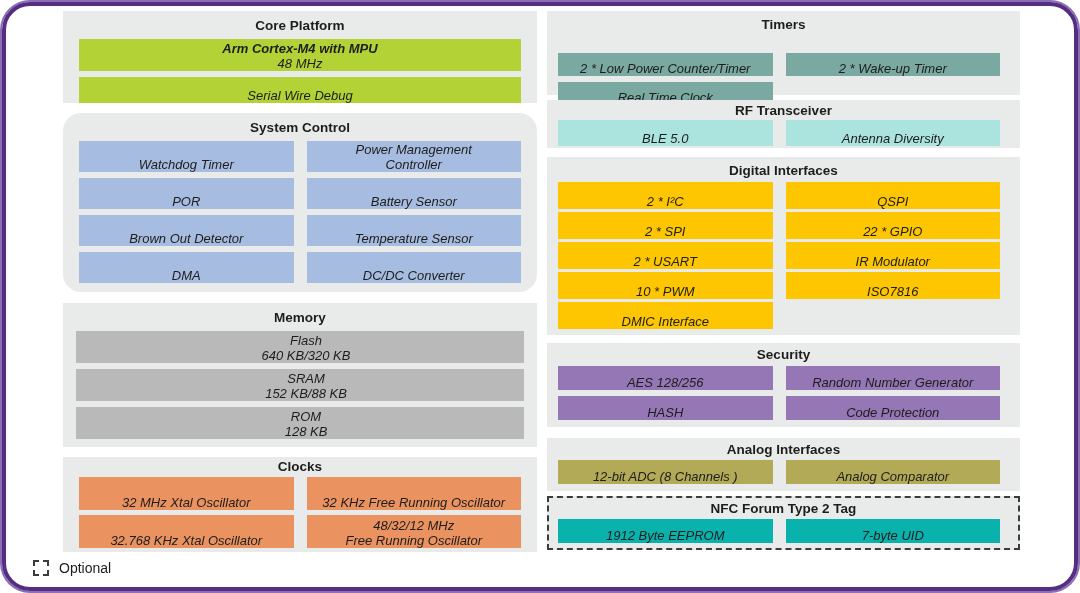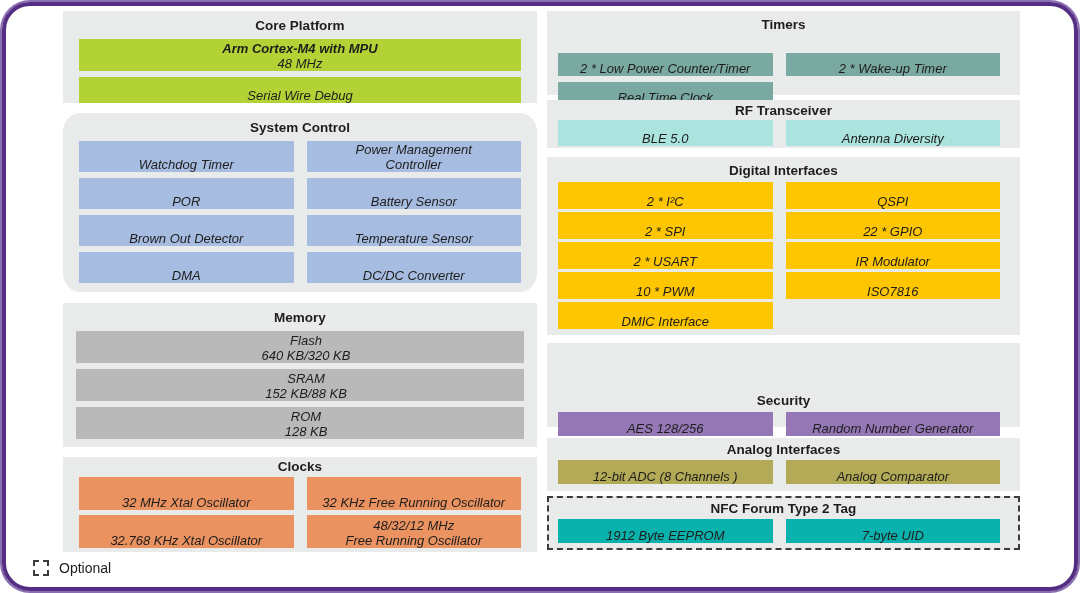--- a/index.html
+++ b/index.html
@@ -45,21 +45,21 @@
   #rf .body{display:grid;grid-template-columns:1fr 1fr;column-gap:13px;grid-auto-rows:26px;padding:0 20px 0 11px;}
   #rf .blk{background:var(--rf_cyan);}
 
   #digital{left:547px;top:157px;width:473px;height:178px;}
   #digital .t{padding:5px 0 3px;}
   #digital .body{display:grid;grid-template-columns:1fr 1fr;column-gap:13px;padding:0 20px 0 11px;align-items:start;}
   #digital .col{display:flex;flex-direction:column;gap:3px;}
   #digital .blk{background:var(--digital_yellow);height:27px;}
 
   #security{left:547px;top:343px;width:473px;height:84px;}
-  #security .t{padding:3px 17px 3px;margin-top:46px;}
+  #security .t{padding:3px 17px 3px;}
   #security .body{display:grid;grid-template-columns:1fr 1fr;column-gap:13px;row-gap:6px;grid-auto-rows:24px;padding:0 20px 0 11px;}
   #security .blk{background:var(--security_purple);}
 
   #analog{left:547px;top:438px;width:473px;height:53px;}
   #analog .t{padding:3px 0 2px;}
   #analog .body{display:grid;grid-template-columns:1fr 1fr;column-gap:13px;grid-auto-rows:24px;padding:0 20px 0 11px;}
   #analog .blk{background:var(--analog_olive);}
 
   #nfc{left:547px;top:496px;width:473px;height:54px;border:2px dashed #3b3b3a;}
   #nfc .t{padding:2px 0 2px;}

